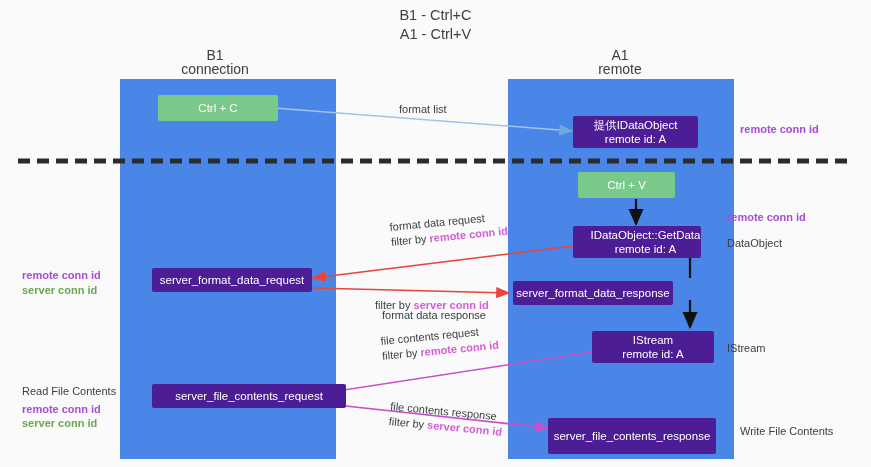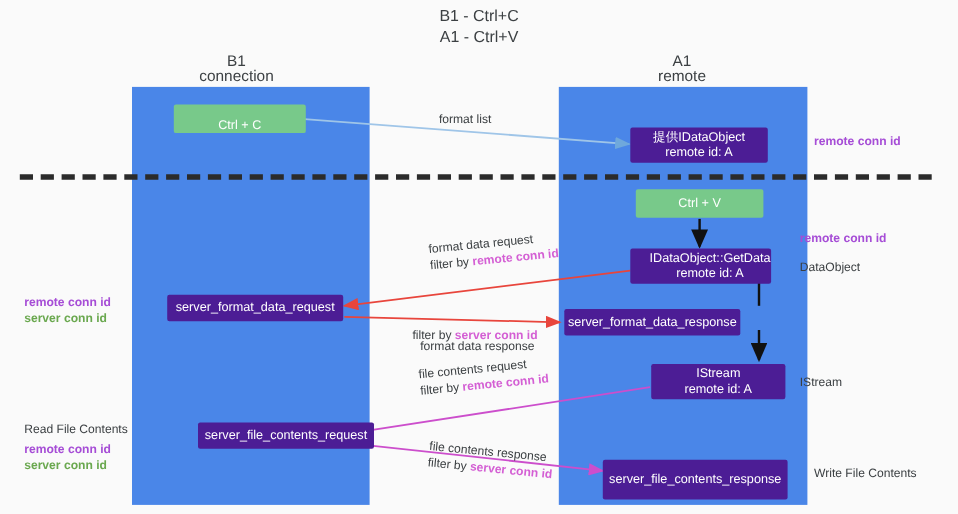--- a/index.html
+++ b/index.html
@@ -91,30 +91,30 @@
     <line x1="313" y1="288" x2="509" y2="293" stroke="#e8453c" stroke-width="1.6" marker-end="url(#ah-red)"></line>
 
     <line x1="690" y1="256" x2="690" y2="278" stroke="#111111" stroke-width="2.2"></line>
     <line x1="690" y1="300" x2="690" y2="327" stroke="#111111" stroke-width="2.2" marker-end="url(#ah-black)"></line>
 
     <line x1="591" y1="352" x2="318" y2="394" stroke="#cc4ecc" stroke-width="1.6" marker-end="url(#ah-mag)"></line>
 
     <line x1="318" y1="403" x2="548" y2="428" stroke="#cc4ecc" stroke-width="1.6" marker-end="url(#ah-mag)"></line>
   </svg>
 
-  <div class="box green" style="left:158px;top:95px;width:120px;height:26px;justify-content:flex-end;">
+  <div class="box green" style="left:158px;top:95px;width:120px;height:26px;">
     <div>Ctrl + C</div>
   </div>
 
   <div class="box orange" style="left:573px;top:116px;width:125px;height:32px;">
     <div>提供IDataObject</div>
     <div>remote id: A</div>
   </div>
 
-  <div class="box green" style="left:578px;top:172px;width:116px;height:26px;">
+  <div class="box green" style="left:578px;top:172px;width:97px;height:26px;">
     <div>Ctrl + V</div>
   </div>
 
   <div class="box orange" style="left:573px;top:226px;width:128px;height:32px;padding-left:17px;">
     <div>IDataObject::GetData</div>
     <div>remote id: A</div>
   </div>
 
   <div class="box orange" style="left:152px;top:268px;width:160px;height:24px;">
     <div>server_format_data_request</div>
@@ -122,21 +122,21 @@
 
   <div class="box orange" style="left:513px;top:281px;width:160px;height:24px;">
     <div>server_format_data_response</div>
   </div>
 
   <div class="box orange" style="left:592px;top:331px;width:122px;height:32px;">
     <div>IStream</div>
     <div>remote id: A</div>
   </div>
 
-  <div class="box orange" style="left:152px;top:384px;width:160px;height:24px;margin-left:28px;">
+  <div class="box orange" style="left:152px;top:384px;width:194px;height:24px;">
     <div>server_file_contents_request</div>
   </div>
 
   <div class="box orange" style="left:548px;top:418px;width:168px;height:36px;">
     <div>server_file_contents_response</div>
   </div>
 
   <div class="lbl" style="left:399px;top:102px;">format list</div>
 
   <div class="lbl rot" style="left:389px;top:220px;transform:rotate(-5.5deg);">

